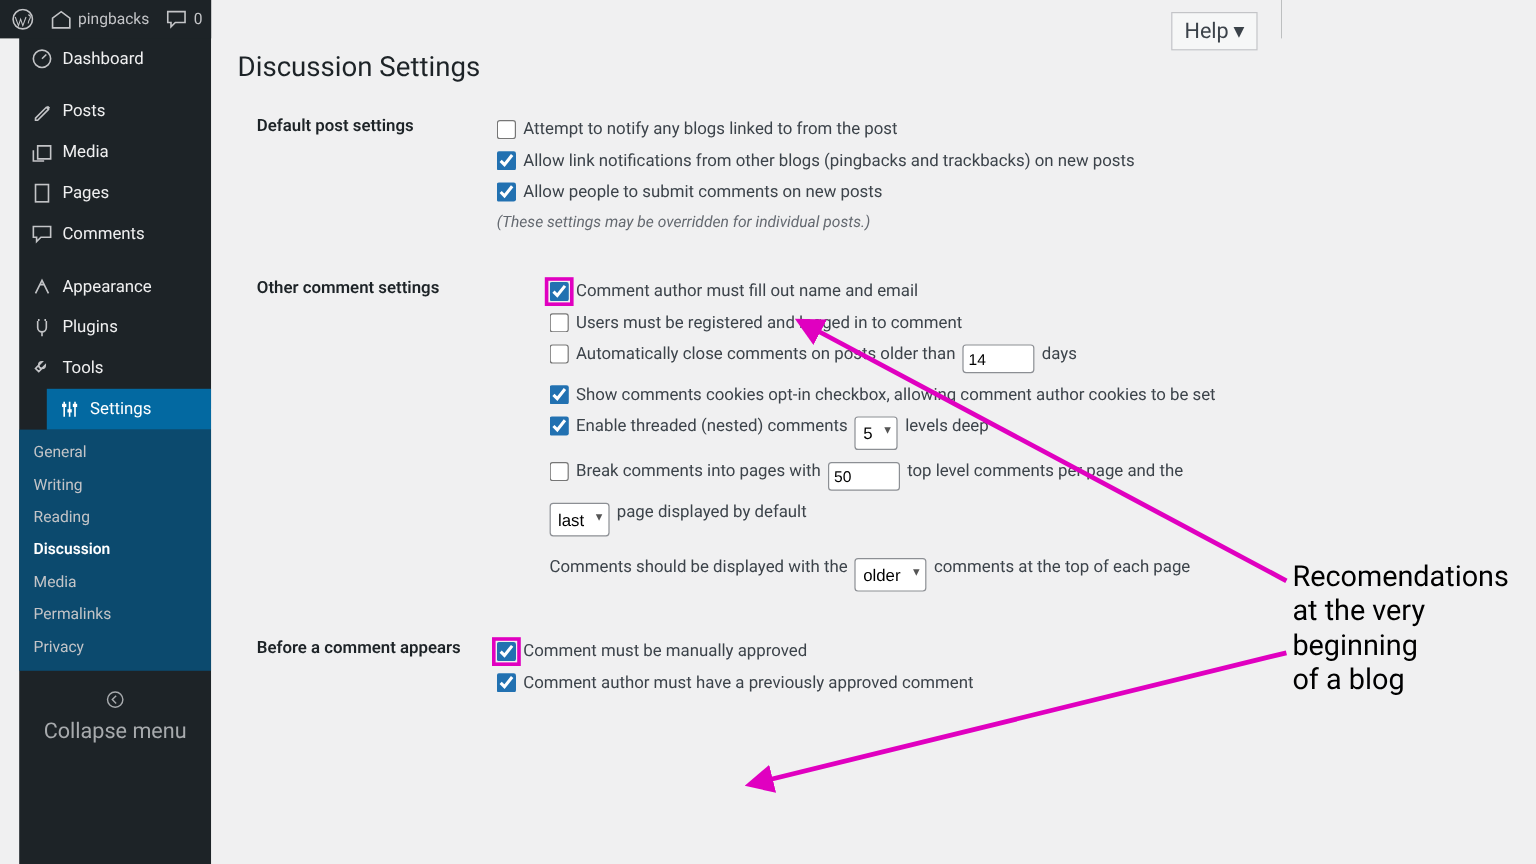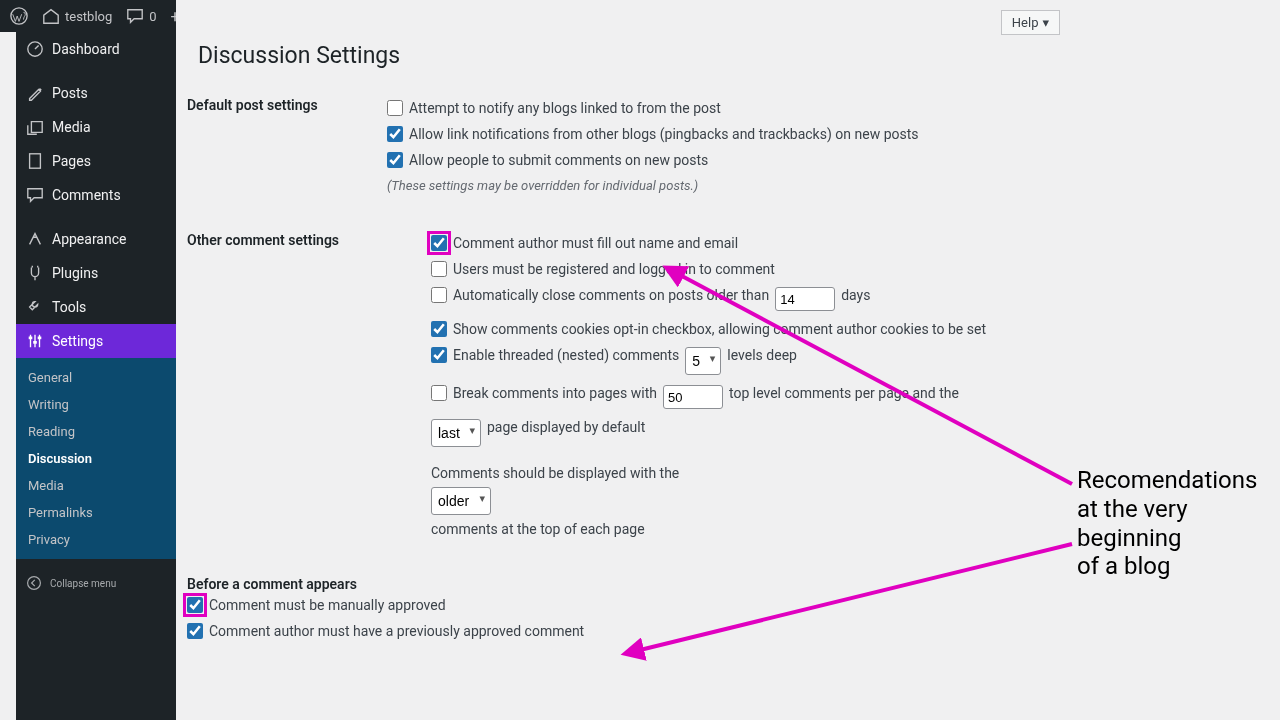--- a/index.html
+++ b/index.html
@@ -6,31 +6,31 @@
 body { font-family: -apple-system, BlinkMacSystemFont, "Segoe UI", Roboto, sans-serif; font-size: 13px; color: #3c434a; background: #f0f0f1; }
 .wrap { display: flex; min-height: 720px; width: 1280px; position: relative; }
 .toolbar { position: absolute; top: 0; left: 0; right: 212px; height: 32px; background: #1d2327; display: flex; align-items: center; padding: 0 10px; color: #c3c4c7; font-size: 13px; }
 .toolbar .tleft { display: flex; align-items: center; gap: 14px; }
 .toolbar .titem { display: flex; align-items: center; gap: 5px; cursor: pointer; }
 .toolbar .tright { margin-left: auto; display: flex; align-items: center; gap: 8px; }
 .avatar-sq { width: 16px; height: 16px; background: #777; }
 .sidebar { width: 160px; min-width: 160px; background: #1d2327; padding-top: 32px; color: #c3c4c7; margin-left: 8px; }
 .menu-item { display: flex; align-items: center; gap: 8px; padding: 8px 10px; cursor: pointer; font-size: 14px; color: #f0f0f1; }
 .menu-item.sep { margin-top: 10px; }
-.menu-item.active { background: #6d28d9; color: #fff; position: relative; }
+.menu-item.active { background: #0369a1; color: #fff; position: relative; margin-left: 23px; }
 .menu-item.active::after { content: ""; position: absolute; right: -8px; top: 50%; margin-top: -8px; border: 8px solid transparent; border-right-color: #f0f0f1; }
 .submenu { background: #0c4a6e; padding: 6px 0; }
 .sub-item { padding: 6px 12px; font-size: 13px; color: #c3c4c7; cursor: pointer; }
 .sub-item.current { color: #fff; font-weight: 600; }
-.collapse { display: flex; align-items: center; gap: 8px; padding: 8px 10px; margin-top: 8px; cursor: pointer; color: #a7aaad; font-size: 10px; }
+.collapse { display: flex; align-items: center; gap: 8px; padding: 8px 10px; margin-top: 8px; cursor: pointer; color: #a7aaad; font-size: 18px; flex-direction: column; }
 .main { flex: 1; padding: 42px 0 0 0; margin-right: 212px; background: #f0f0f1; position: relative; }
-.help-btn { position: absolute; top: 10px; right: 8px; background: #f6f7f7; border: 1px solid #c3c4c7; padding: 4px 10px; font-size: 13px; cursor: pointer; display: flex; align-items: center; gap: 4px; }
+.help-btn { position: absolute; top: 10px; right: 20px; background: #f6f7f7; border: 1px solid #c3c4c7; padding: 4px 10px; font-size: 18px; cursor: pointer; display: flex; align-items: center; gap: 4px; }
 .pg-title { font-size: 23px; font-weight: 400; margin: 0 0 18px 22px; color: #1d2327; }
 .form-table { width: 100%; }
-.form-row { display: flex; padding: 8px 0 10px 11px; }
+.form-row { display: flex; padding: 8px 0 10px 38px; }
 .row-label { width: 200px; font-size: 14px; font-weight: 600; color: #1d2327; padding-top: 2px; }
 .row-fields { flex: 1; }
 .field-line { display: flex; align-items: flex-start; gap: 6px; padding: 5px 0; font-size: 14px; color: #3c434a; flex-wrap: wrap; }
 .desc { font-size: 13px; color: #646970; font-style: italic; padding: 5px 0; }
 input[type="checkbox"] { width: 16px; height: 16px; accent-color: #2271b1; cursor: pointer; }
 .hl { outline: 3px solid #e000c0; outline-offset: 1px; }
 .numbox { width: 60px; height: 24px; border: 1px solid #8c8f94; border-radius: 3px; padding: 0 4px; font-size: 13px; }
 .selbox { height: 28px; border: 1px solid #8c8f94; border-radius: 3px; padding: 0 20px 0 6px; font-size: 14px; background: #fff; appearance: none; position: relative; }
 .sel-wrap { position: relative; display: inline-block; }
 .sel-wrap::after { content: "▾"; position: absolute; right: 6px; top: 5px; pointer-events: none; color: #555; font-size: 11px; }
@@ -51,21 +51,21 @@
     <span class="titem">
           <svg class="icon" viewBox="0 0 20 20">
             <circle cx="10" cy="10" r="9" fill="none" stroke="#c3c4c7" stroke-width="1.5"></circle>
             <path d="M3 8l3 8 2-6 2 6 3-8M15 6a2 2 0 012 2c0 2-2 3-2 6" fill="none" stroke="#c3c4c7" stroke-width="1"></path>
           </svg>
         </span>
     <span class="titem">
           <svg class="icon" viewBox="0 0 20 20">
             <path d="M2 9l8-6 8 6v9H2z" fill="none" stroke="#c3c4c7" stroke-width="1.5"></path>
           </svg>
-          <span>testblog</span>
+          <span>pingbacks</span>
         </span>
     <span class="titem">
           <svg class="icon" viewBox="0 0 20 20">
             <path d="M2 3h16v10H9l-4 4v-4H2z" fill="none" stroke="#c3c4c7" stroke-width="1.5"></path>
           </svg>
           <span>0</span>
         </span>
     <span class="titem">
           <span style="font-size:16px;">+</span>
           <span>New</span>
@@ -215,30 +215,30 @@
         <div class="field-line">
               <input type="checkbox" style="">
               <span>Break comments into pages with</span>
               <input class="numbox" type="number" value="50" style="">
               <span>top level comments per page and the</span>
             </div>
         <div class="field-line">
               <span class="sel-wrap"><select class="selbox"><option>last</option></select></span>
               <span>page displayed by default</span>
             </div>
-        <div class="field-line" style="margin-top:8px;flex-direction:column;">
+        <div class="field-line" style="margin-top:8px;">
               <span>Comments should be displayed with the</span>
               <span class="sel-wrap"><select class="selbox"><option>older</option></select></span>
               <span>comments at the top of each page</span>
             </div>
       </div>
     </div>
 
 
-    <div class="form-row" style="margin-top:14px;flex-direction:column;">
+    <div class="form-row" style="margin-top:14px;">
       <div class="row-label">Before a comment appears</div>
       <div class="row-fields">
         <div class="field-line">
               <input type="checkbox" checked="" class="hl" style="">
               <span>Comment must be manually approved</span>
             </div>
         <div class="field-line">
               <input type="checkbox" checked="" style="">
               <span>Comment author must have a previously approved comment</span>
             </div>

